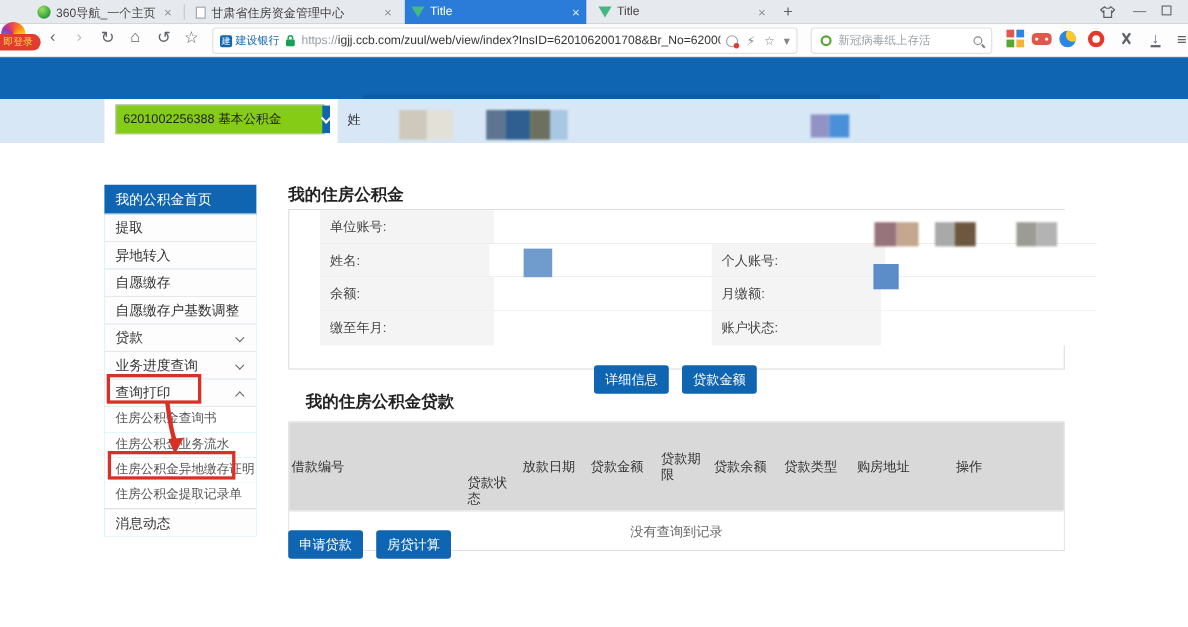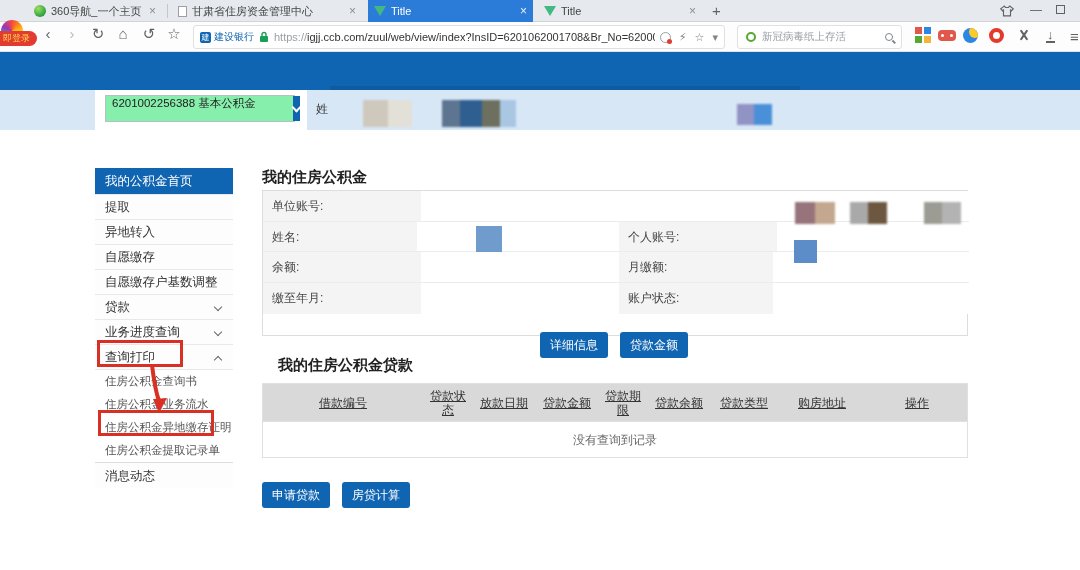--- a/index.html
+++ b/index.html
@@ -58,21 +58,21 @@
   .scis b,.scis i { position:absolute; left:7px; top:0; width:2px; height:12px; background:#5f6368; border-radius:1px; }
   .scis b { transform:rotate(35deg);} .scis i { transform:rotate(-35deg);}
   .dl { font-size:13px; color:#5f6368; border-bottom:2px solid #5f6368; line-height:13px; padding:0 1px; }
   .burger { font-size:15px; color:#5f6368; }
 
   
   .bluebar { left:0; top:52px; width:1080px; height:38px; background:#1065b2; }
   .bluestep { left:330px; top:86px; width:470px; height:8px; background:#0d5ba3; }
   .substrip { left:0; top:90px; width:1080px; height:40px; background:#d7e7f6; }
   .whitepanel { left:95px; top:90px; width:212px; height:40px; background:#fff; }
-  .acctselect { left:105px; top:95px; width:190px; height:27px; border:1px solid #b9bec4; background:#86efac; display:flex; align-items:flex-start;gap:37px; }
+  .acctselect { left:105px; top:95px; width:190px; height:27px; border:1px solid #b9bec4; background:#84cc16; display:flex; align-items:center;gap:37px; }
   .acctselect .val { flex:1; font-size:11.5px; color:#222; padding-left:6px; white-space:nowrap; }
   .acctselect .btn { width:27px; height:25px; background:#1065b2; display:flex; align-items:center; justify-content:center; }
   .caret-down { width:7px; height:7px; border-right:2px solid #fff; border-bottom:2px solid #fff; transform:rotate(45deg); margin-top:-3px; }
   .greet { left:316px; top:101px; font-size:12px; color:#333; }
   .blur { filter:blur(1.2px); }
 
   
   .sidebar { left:95px; top:168px; width:138px; background:#7dd3fc; }
   .sitem { position:relative; height:25px; line-height:25px; padding-left:10px; font-size:12.5px; color:#333;
      border-bottom:1px solid #e8e8e8; background:#fdfdfd; cursor:pointer; }
@@ -83,35 +83,35 @@
   .ssub { height:23px; line-height:23px; padding-left:10px; font-size:11.5px; color:#555; background:#fff; cursor:pointer; }
   .smsg { height:26px; line-height:26px; padding-left:10px; font-size:12.5px; color:#333; border-top:1px solid #ddd; background:#fdfdfd; }
 
   
   .ann { border:3px solid #d93025; background:transparent; z-index:9; pointer-events:none; }
   .annsvg { z-index:9; pointer-events:none; }
 
   
   .sectitle { font-size:15px; font-weight:bold; color:#222; }
   .formbox { left:262px; top:190px; width:706px; height:146px; border:1px solid #ddd;
-     display:grid; grid-template-columns:356px 350px; grid-template-rows:repeat(4,30.7px); }
+     display:grid; grid-template-columns:356px 350px; grid-template-rows:repeat(4,30.7px);padding-left:28px; }
   .fcell { display:flex; border-bottom:1px solid #ececec; }
   .fcell:nth-last-child(-n+2) { border-bottom:none; }
   .flabel { width:158px; background:#f4f4f4; font-size:12px; color:#444; line-height:30px; padding-left:9px; }
   .fcell.r .flabel { width:154px; }
   .fval { flex:1; background:#fff; }
   .redact { position:absolute; display:flex; }
   .redact i { display:block; height:100%; }
 
   .btn-blue { position:absolute; height:26px; background:#1065b2; color:#fff; font-size:12px;
      border:none; border-radius:3px; text-align:center; line-height:26px; cursor:pointer; padding:0 10px; }
 
   .loantable { left:262px; top:383px; width:706px; border:1px solid #e0e0e0; font-size:12px; }
   .thead { display:flex; background:#d9d9d9; color:#333; min-height:37px; align-items:center; }
-  .th { text-align:center; line-height:14px; padding:4px 2px;text-decoration:underline; }
+  .th { line-height:14px; padding:4px 2px; }
   .emptyrow { height:36px; line-height:36px; text-align:center; color:#666; background:#fff; border-top:1px solid #e0e0e0; }
 </style>
 </head>
 <body>
 
 <div class="abs tabbar">
   <div class="tab" style="left:28px;width:134px;">
     <span class="icon360nav"></span>
     <span class="title">360导航_一个主页，整个世界</span>
     <span class="close">×</span>
@@ -305,21 +305,21 @@
 <div class="abs" style="left:794px;top:240px;width:23px;height:23px;background:#5c8dc9;filter:blur(0.6px);"></div>
 
 <button class="btn-blue" style="left:540px;top:332px;">详细信息</button>
 <button class="btn-blue" style="left:620px;top:332px;">贷款金额</button>
 
 <div class="abs sectitle" style="left:278px;top:356px;font-family:Liberation Serif, serif;">我的住房公积金贷款</div>
 
 <div class="abs loantable">
   <div class="thead">
     <span class="th" style="width:160px;">借款编号</span>
-    <span class="th" style="width:50px;">贷款状态</span>
+    <span class="th" style="width:50px;margin-top:44px;">贷款状态</span>
     <span class="th" style="width:62px;">放款日期</span>
     <span class="th" style="width:64px;">贷款金额</span>
     <span class="th" style="width:48px;">贷款期限</span>
     <span class="th" style="width:64px;">贷款余额</span>
     <span class="th" style="width:66px;">贷款类型</span>
     <span class="th" style="width:90px;">购房地址</span>
     <span class="th" style="width:100px;">操作</span>
   </div>
   <div class="emptyrow">没有查询到记录</div>
 </div>

